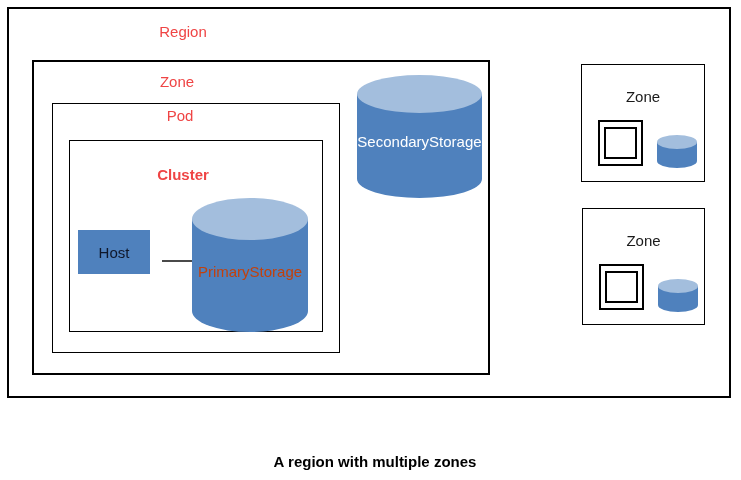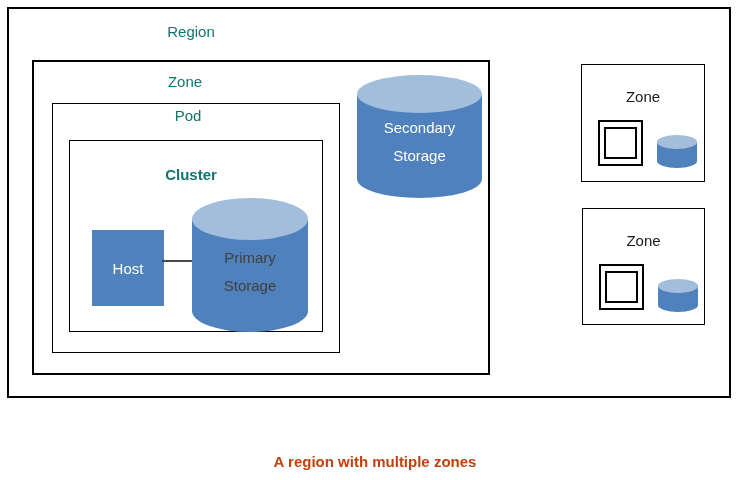--- a/index.html
+++ b/index.html
@@ -4,34 +4,34 @@
 <style>
   * { margin:0; padding:0; box-sizing:border-box; }
   html,body { background:#ffffff; }
   body { font-family:"Liberation Sans", sans-serif; }
   .canvas { position:relative; width:741px; height:480px; background:#fff; overflow:hidden; }
 
   .box { position:absolute; border:2px solid #000; background:transparent; }
   .box.thin { border-width:1.5px; }
 
   .float-label { position:absolute; transform:translateX(-50%); font-size:15px;
-                 color:#0f766e; line-height:20px; white-space:nowrap;margin-left:8px; }
+                 color:#ef4444; line-height:20px; white-space:nowrap; }
 
   .fillbox { position:absolute; display:flex; align-items:center; justify-content:center;
              font-size:15px; }
 
   .connector { position:absolute; height:2px; }
 
   .cylinder { position:absolute; }
   .cyl-top  { position:absolute; left:0; top:0; width:100%; height:calc(var(--ry)*2);
               border-radius:50%; z-index:2; }
   .cyl-body { position:absolute; left:0; right:0; top:var(--ry); bottom:0;
               border-radius:0 0 50% 50% / 0 0 var(--ry) var(--ry); z-index:1; }
   .cyl-text { position:absolute; left:0; right:0; top:calc(var(--ry)*2); bottom:var(--ry);
-              display:flex; flex-direction:column; align-items:center; justify-content:center;
+              display:flex; flex-direction:row; align-items:center; justify-content:center;
               padding-bottom:8px; font-size:15px; line-height:28px; z-index:3; text-align:center; }
 
   .zone-label { position:absolute; left:50%; transform:translateX(-50%); top:22px;
                 font-size:15px; color:#1a1a1a; line-height:20px; }
   .sq-outer { position:absolute; left:16px; top:55px; width:45px; height:46px;
               border:2px solid #000; }
   .sq-inner { position:absolute; left:4px; top:5px; width:33px; height:32px;
               border:2px solid #000; }
   .mini-cyl { position:absolute; left:75px; top:70px; width:40px; height:33px; }
 
@@ -48,30 +48,30 @@
 
   <div class="box" style="left:32px; top:60px; width:458px; height:315px;"></div>
   <div class="float-label" style="left:177px; top:72px;">Zone</div>
 
   <div class="box thin" style="left:52px; top:103px; width:288px; height:250px;"></div>
   <div class="float-label" style="left:180px; top:106px;">Pod</div>
 
   <div class="box thin" style="left:69px; top:140px; width:254px; height:192px;"></div>
   <div class="float-label" style="left:183px; top:165px;font-weight:bold;">Cluster</div>
 
-  <div class="fillbox" style="left: 92px; top: 230px; width: 72px; height: 76px; background: rgb(79, 129, 189); color: #ffffff;">
+  <div class="fillbox" style="left: 78px; top: 230px; width: 72px; height: 44px; background: rgb(79, 129, 189); color: #0f172a;">
     <span>Host</span>
   </div>
 
   <div class="connector" style="left: 162px; top: 260px; width: 30px; background: rgb(74, 74, 74);"></div>
 
   <div class="cylinder" style="left:192px; top:198px; width:116px; height:134px; --ry:21px;">
     <div class="cyl-body" style="background: rgb(79, 129, 189);"></div>
     <div class="cyl-top" style="background: rgb(163, 190, 221);"></div>
-    <div class="cyl-text" style="color: #404040;">
+    <div class="cyl-text" style="color: #c2410c;">
       <span>Primary</span>
       <span>Storage</span>
     </div>
   </div>
 
   <div class="cylinder" style="left:357px; top:75px; width:125px; height:123px; --ry:19px;">
     <div class="cyl-body" style="background: rgb(79, 129, 189);"></div>
     <div class="cyl-top" style="background: rgb(163, 190, 221);"></div>
     <div class="cyl-text" style="color: rgb(255, 255, 255);">
       <span>Secondary</span>
@@ -94,15 +94,15 @@
     <div class="zone-label">Zone</div>
     <div class="sq-outer">
       <div class="sq-inner"></div>
     </div>
     <div class="cylinder mini-cyl" style="--ry:7px;">
       <div class="cyl-body" style="background: rgb(79, 129, 189);"></div>
       <div class="cyl-top" style="background: rgb(163, 190, 221);"></div>
     </div>
   </div>
 
-  <div class="caption" style="color: #c2410c;">A region with multiple zones</div>
+  <div class="caption" style="color: #000000;">A region with multiple zones</div>
 
 </div>
 
 </body></html>

